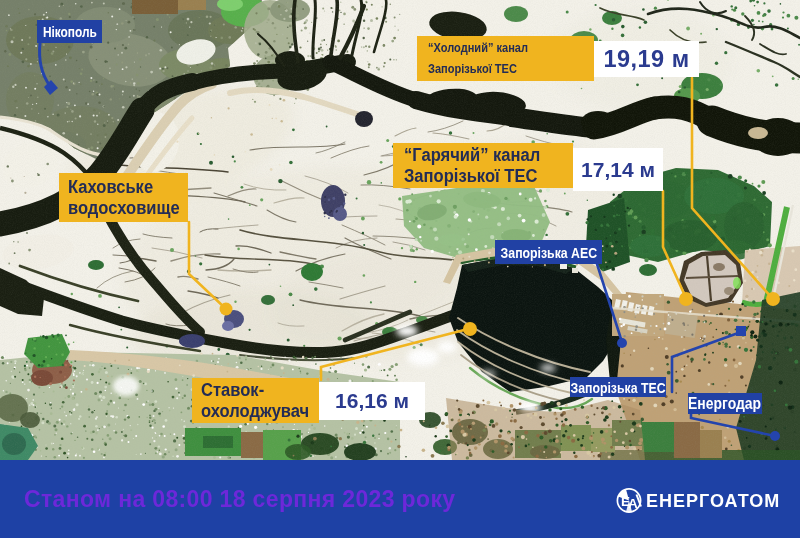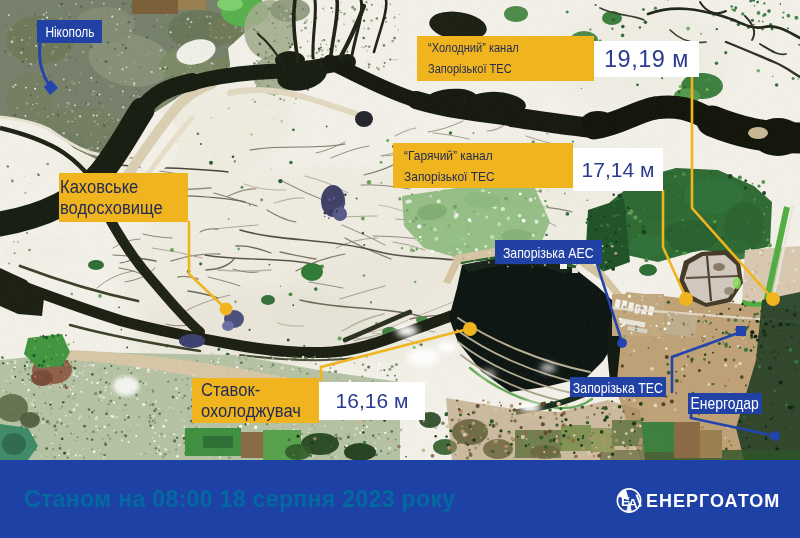--- a/index.html
+++ b/index.html
@@ -1,15 +1,15 @@
 <!DOCTYPE html>
 <html><head><meta charset="utf-8"><title>map</title><style>
 html,body{margin:0;padding:0;background:#fff}
 .stage{position:relative;width:800px;height:538px;overflow:hidden;font-family:"Liberation Sans",sans-serif}
-.box{position:absolute;display:flex;align-items:center;font-weight:normal;box-sizing:border-box;white-space:nowrap}
+.box{position:absolute;display:flex;align-items:center;font-weight:bold;box-sizing:border-box;white-space:nowrap}
 .yb{background:#f0b41f;color:#232c55}
 .wb{background:#ffffff;color:#2b3b8f;justify-content:center}
 .bb{background:#2141a4;color:#ffffff;justify-content:center}
 .sx{display:inline-block;transform:scaleX(0.92);transform-origin:0 50%}
 .sxc{display:inline-block;transform:scaleX(0.91);transform-origin:50% 50%}
 .sxb{display:inline-block;transform:scaleX(0.82);transform-origin:50% 50%}
 </style></head><body>
 <div class="stage">
 <svg width="800" height="538" viewBox="0 0 800 538">
 <defs>
@@ -3408,32 +3408,32 @@
 
 <rect x="736" y="326" width="10" height="10" fill="#2444ad"></rect>
 
 <circle cx="775" cy="436" r="5" fill="#2444ad"></circle>
 </svg>
 
 <div class="box bb" style="left:37px;top:20px;width:65px;height:23px;font-size:14.5px">
       <span class="sxb">Нікополь</span>
     </div>
 
-<div class="box yb" style="left:59px;top:173px;width:129px;height:49px;font-size:18px;line-height:21px;padding-left:1px">
+<div class="box yb" style="left:59px;top:173px;width:129px;height:49px;font-size:18px;line-height:21px;padding-left:9px">
       <span class="sx">Каховське<br>водосховище</span>
     </div>
 
 
 <div class="box yb" style="left:417px;top:36px;width:177px;height:45px;font-size:12px;line-height:21px;padding-left:11px">
       <span class="sx">“Холодний” канал<br>Запорізької ТЕС</span>
     </div>
 
 <div class="box wb" style="left:594px;top:41px;width:105px;height:36px;font-size:23.5px;letter-spacing:0.5px">19,19 м</div>
 
-<div class="box yb" style="left:393px;top:143px;width:180px;height:45px;font-size:13px;line-height:21px;padding-left:11px">
+<div class="box yb" style="left:393px;top:143px;width:180px;height:45px;font-size:18px;line-height:21px;padding-left:11px">
       <span class="sx">“Гарячий” канал<br>Запорізької ТЕС</span>
     </div>
 
 <div class="box wb" style="left:573px;top:148px;width:90px;height:43px;font-size:21px">17,14 м</div>
 
 <div class="box yb" style="left:192px;top:378px;width:127px;height:45px;font-size:18px;line-height:21px;padding-left:9px">
       <span class="sx">Ставок-<br>охолоджувач</span>
     </div>
 
 <div class="box bb" style="left:495px;top:240px;width:107px;height:24px;font-size:15px">
@@ -3445,21 +3445,21 @@
 <div class="box bb" style="left:570px;top:377px;width:96px;height:20px;font-size:15px">
       <span class="sxb">Запорізька ТЕС</span>
     </div>
 
 <div class="box bb" style="left:688px;top:393px;width:74px;height:21px;font-size:17px">
       <span class="sxb">Енергодар</span>
     </div>
 
 <div style="position:absolute;left:0;top:460px;width:800px;height:78px;background:#1e41a5"></div>
 
-<div id="cap" style="position:absolute;left:24px;top:460px;height:78px;display:flex;align-items:center;color:#0369a1;font-weight:bold;font-size:23px;letter-spacing:0.35px">Станом на 08:00 18 серпня 2023 року</div>
+<div id="cap" style="position:absolute;left:24px;top:460px;height:78px;display:flex;align-items:center;color:#6d28d9;font-weight:bold;font-size:23px;letter-spacing:0.35px">Станом на 08:00 18 серпня 2023 року</div>
 
 <svg style="position:absolute;left:615px;top:482px" width="180" height="40" viewBox="0 0 180 40">
 <g>
 <circle cx="14" cy="18.5" r="11.6" fill="none" stroke="#ffffff" stroke-width="1.7"></circle>
 <path d="M14,18.5 L11,7.3 A11.6,11.6 0 0 0 3.1,14.5 Z" fill="#ffffff"></path>
         <path d="M14,18.5 L11,29.7 A11.6,11.6 0 0 0 17,29.7 Z" fill="#ffffff" opacity="0.9"></path>
 <text x="6" y="24" font-family="Liberation Sans,sans-serif" font-weight="bold" font-size="13.5" fill="#ffffff">Е</text>
 <text x="13" y="25.5" font-family="Liberation Sans,sans-serif" font-weight="bold" font-size="13.5" fill="#ffffff">А</text>
 <path d="M21.5,12.5 L26,24.5" stroke="#ffffff" stroke-width="2"></path>
 </g>

